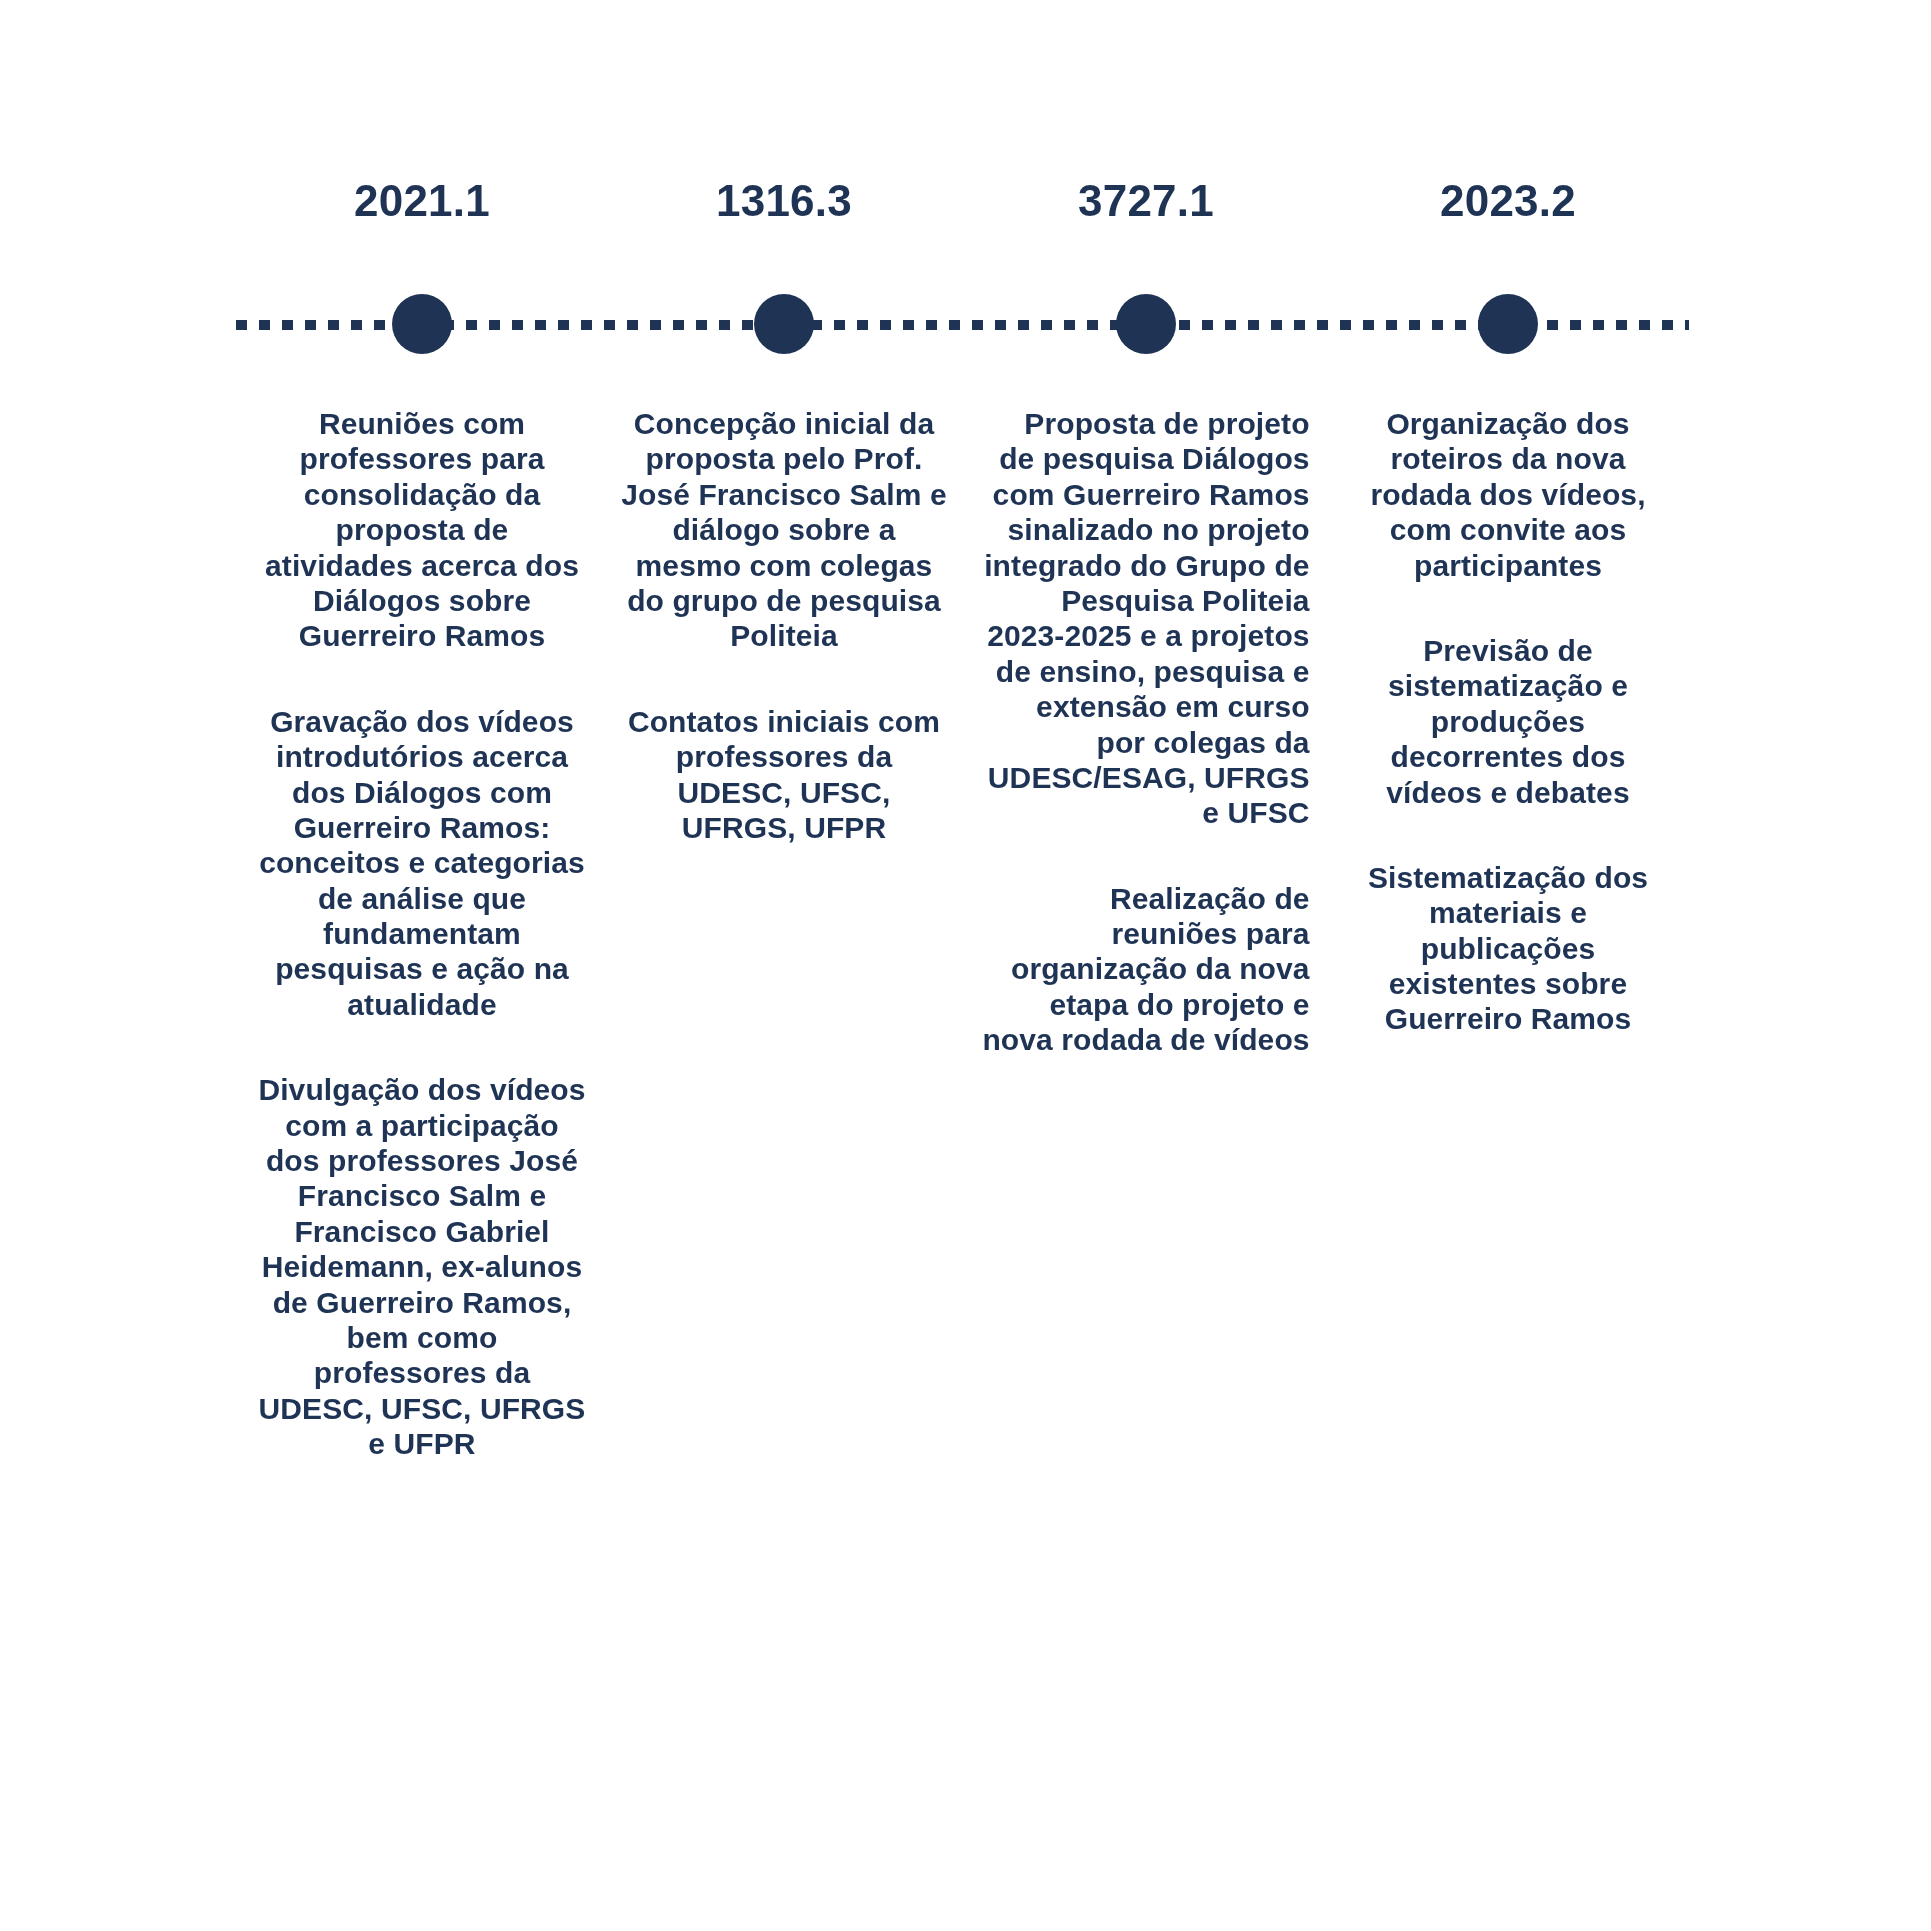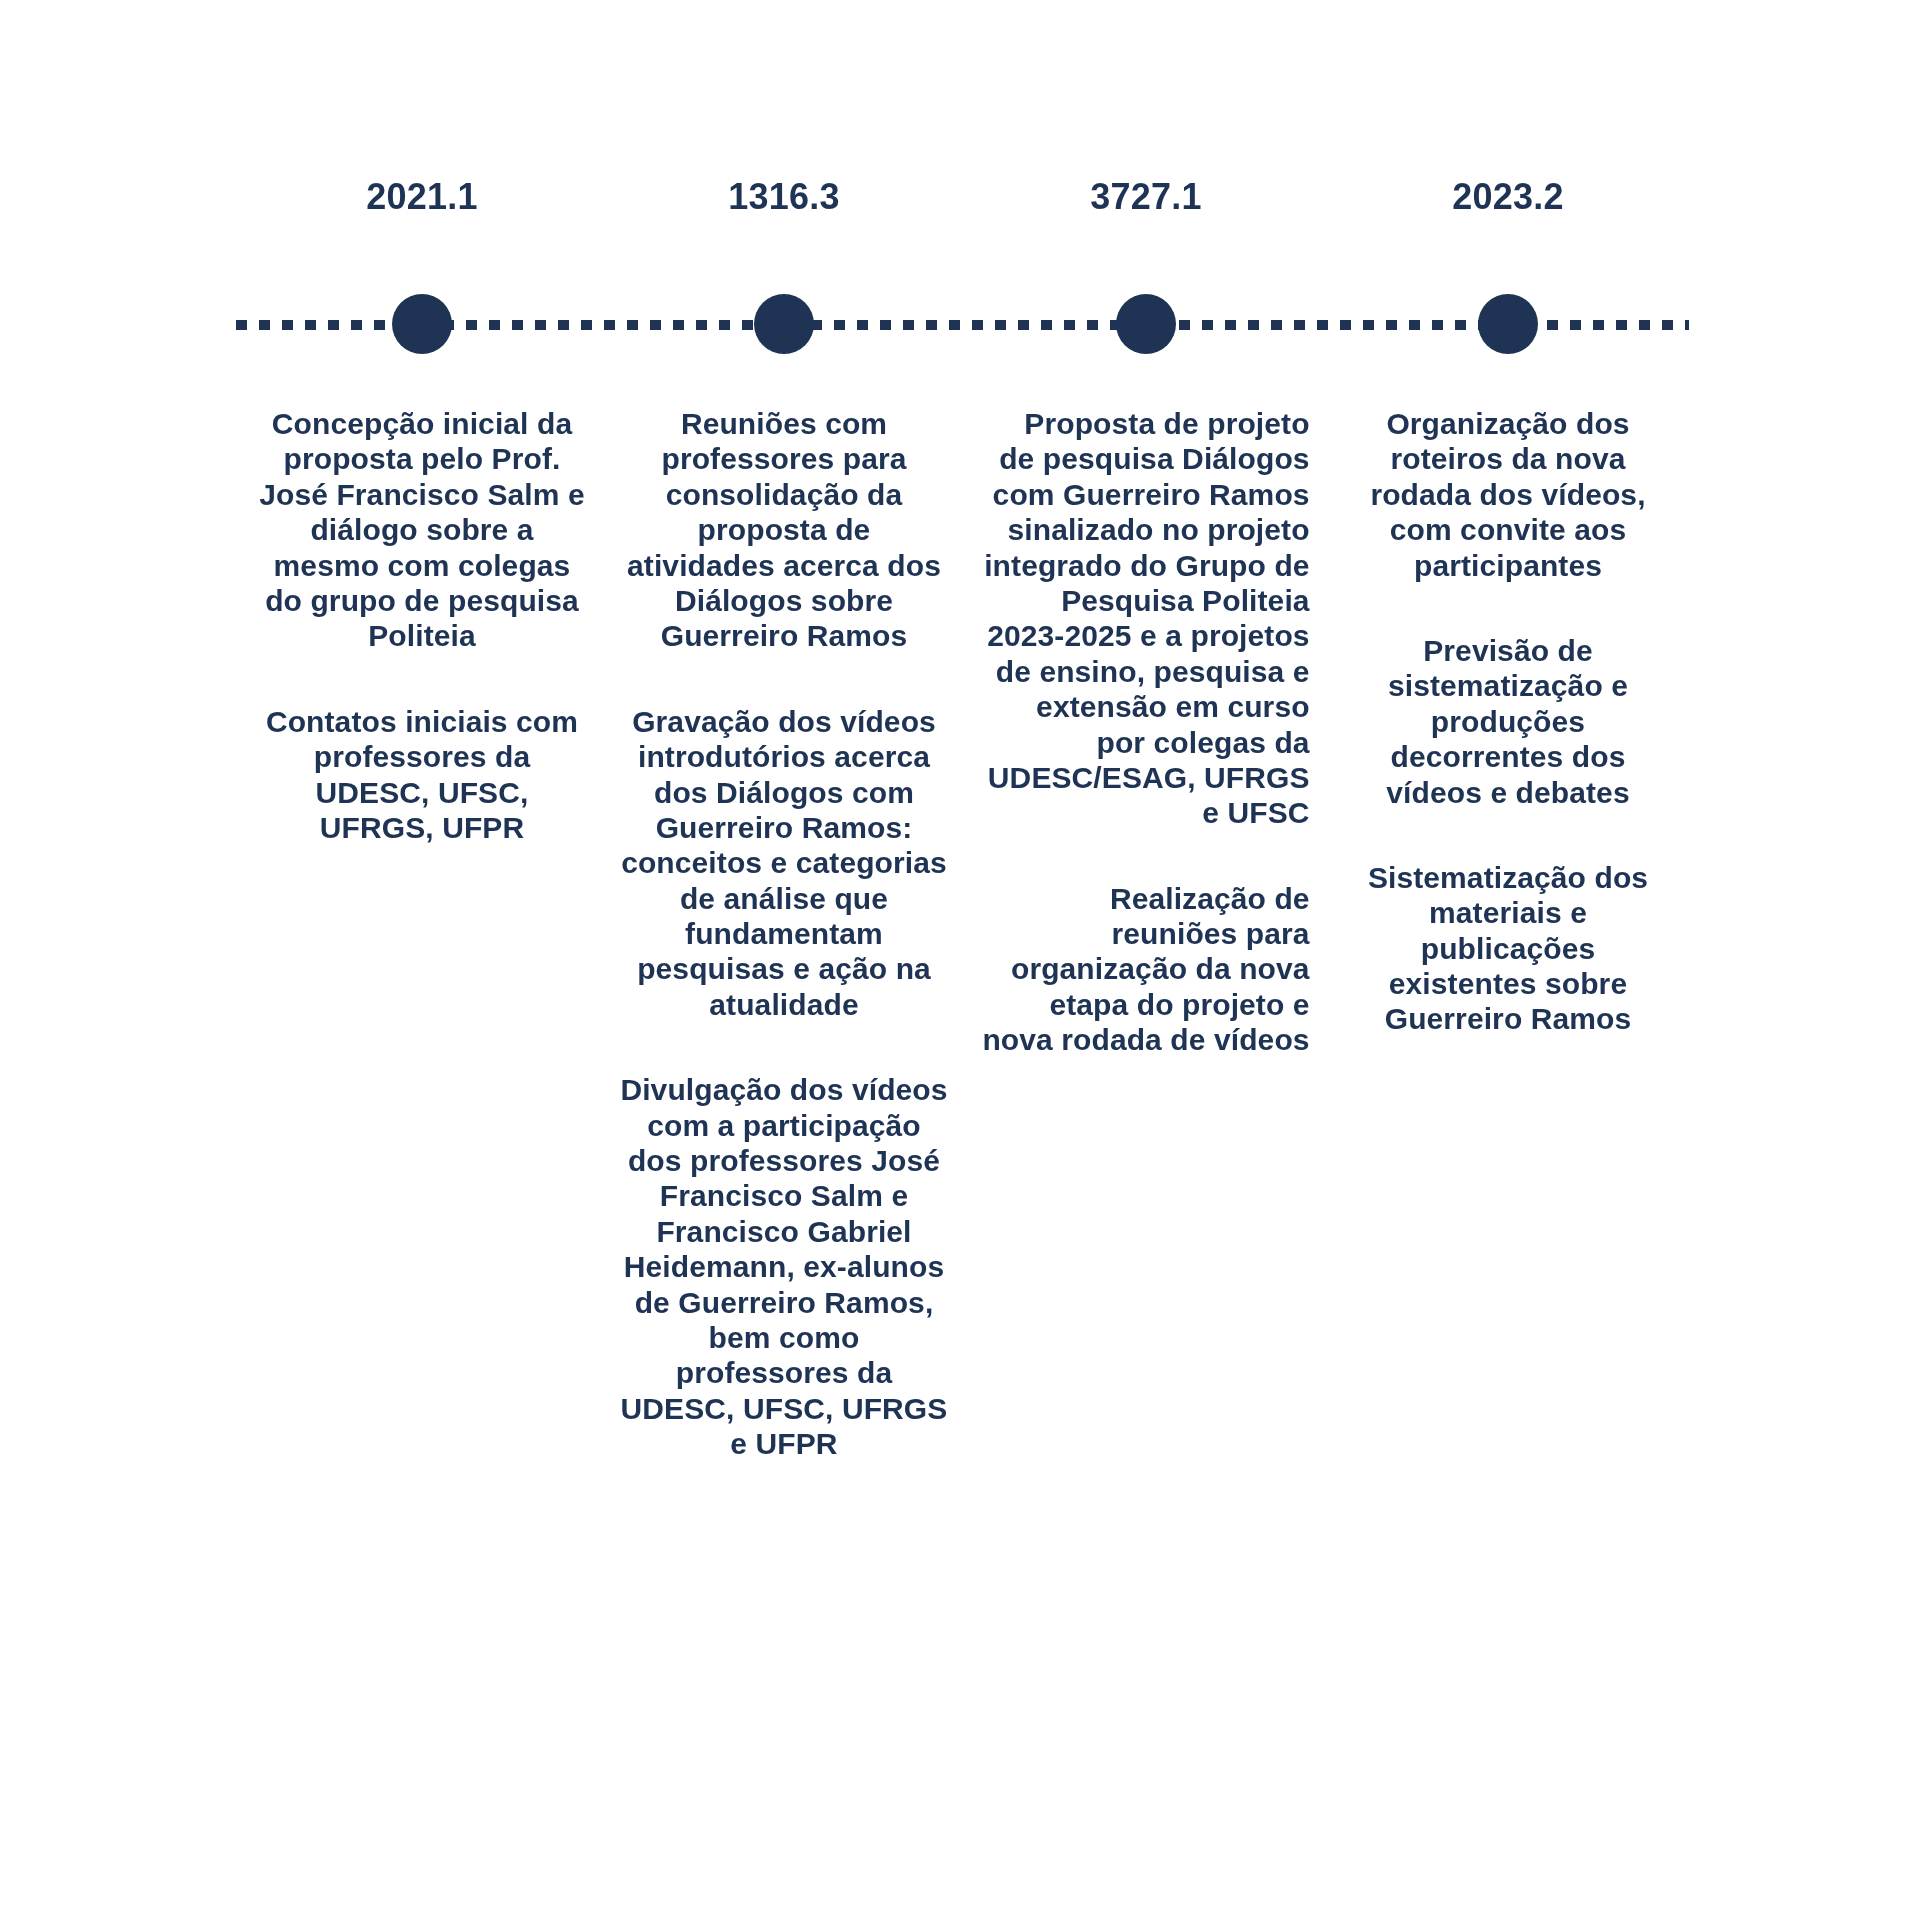--- a/index.html
+++ b/index.html
@@ -30,21 +30,21 @@
     top: 179px;
     left: 241px;
     width: 1448px;
     display: flex;
   }
   .labels-row .label-cell {
     flex: 1 1 0;
     text-align: center;
   }
   .period-label {
-    font-size: 36px;
+    font-size: 44px;
     font-weight: 700;
     letter-spacing: 0.2px;
     color: #1f3455;
     line-height: 1;
     white-space: nowrap;
   }
 
   
   .axis-wrap {
     position: absolute;
@@ -152,29 +152,29 @@
         <div class="node-dot"></div>
       </div>
       <div class="node-cell">
         <div class="node-dot"></div>
       </div>
     </div>
   </div>
 
   <div class="columns">
 
-    <div class="column column--c1">
-      <p class="entry">Concepção inicial da proposta pelo Prof. José Francisco Salm e diálogo sobre a mesmo com colegas do grupo de pesquisa Politeia</p>
-      <p class="entry">Contatos iniciais com professores da UDESC, UFSC, UFRGS, UFPR</p>
-    </div>
-
     <div class="column column--c2">
       <p class="entry">Reuniões com professores para consolidação da proposta de atividades acerca dos Diálogos sobre Guerreiro Ramos</p>
       <p class="entry">Gravação dos vídeos introdutórios acerca dos Diálogos com Guerreiro Ramos: conceitos e categorias de análise que fundamentam pesquisas e ação na atualidade</p>
       <p class="entry">Divulgação dos vídeos com a participação dos professores José Francisco Salm e Francisco Gabriel Heidemann, ex-alunos de Guerreiro Ramos, bem como professores da UDESC, UFSC, UFRGS e UFPR</p>
+    </div>
+
+    <div class="column column--c1">
+      <p class="entry">Concepção inicial da proposta pelo Prof. José Francisco Salm e diálogo sobre a mesmo com colegas do grupo de pesquisa Politeia</p>
+      <p class="entry">Contatos iniciais com professores da UDESC, UFSC, UFRGS, UFPR</p>
     </div>
 
     <div class="column column--c3">
       <p class="entry">Proposta de projeto de pesquisa Diálogos com Guerreiro Ramos sinalizado no projeto integrado do Grupo de Pesquisa Politeia 2023-2025 e a projetos de ensino, pesquisa e extensão em curso por colegas da UDESC/ESAG, UFRGS e UFSC</p>
       <p class="entry">Realização de reuniões para organização da nova etapa do projeto e nova rodada de vídeos</p>
     </div>
 
     <div class="column column--c4">
       <p class="entry">Organização dos roteiros da nova rodada dos vídeos, com convite aos participantes</p>
       <p class="entry">Previsão de sistematização e produções decorrentes dos vídeos e debates</p>

